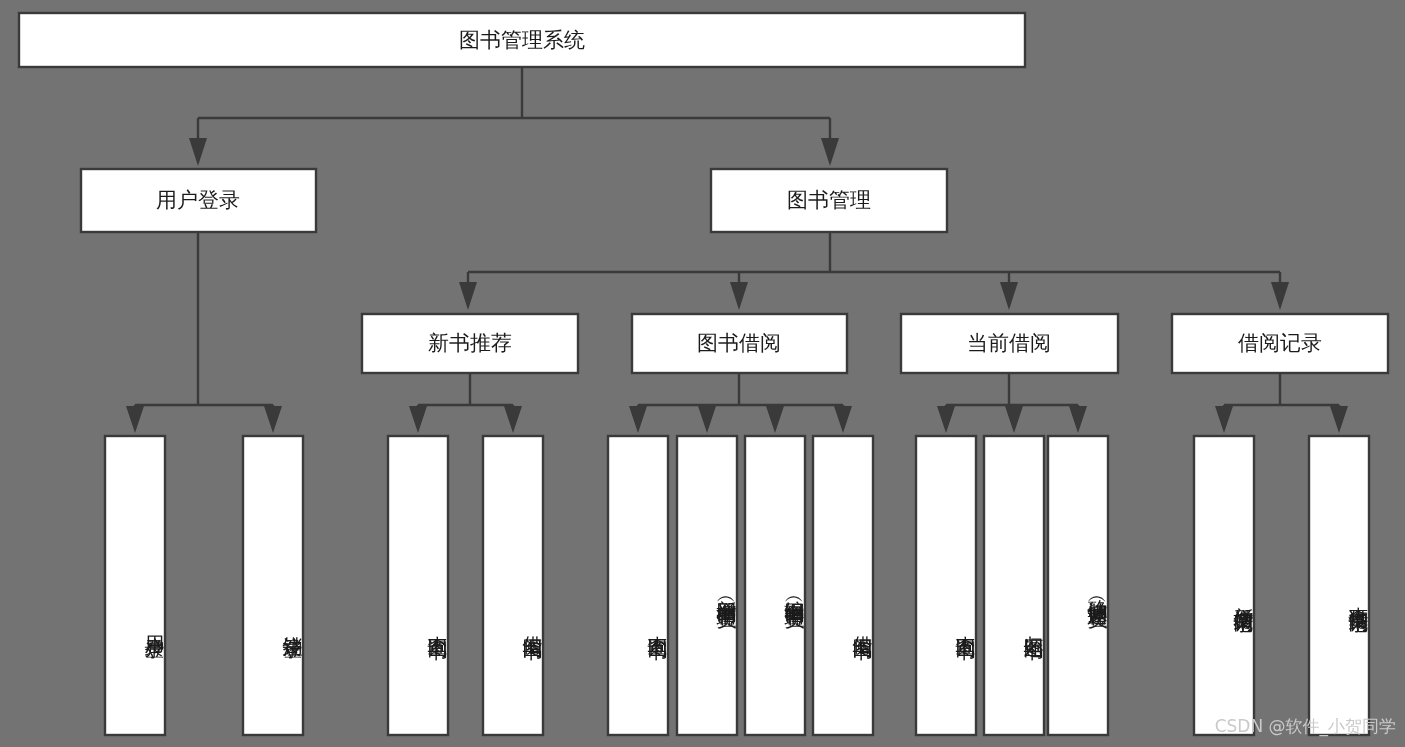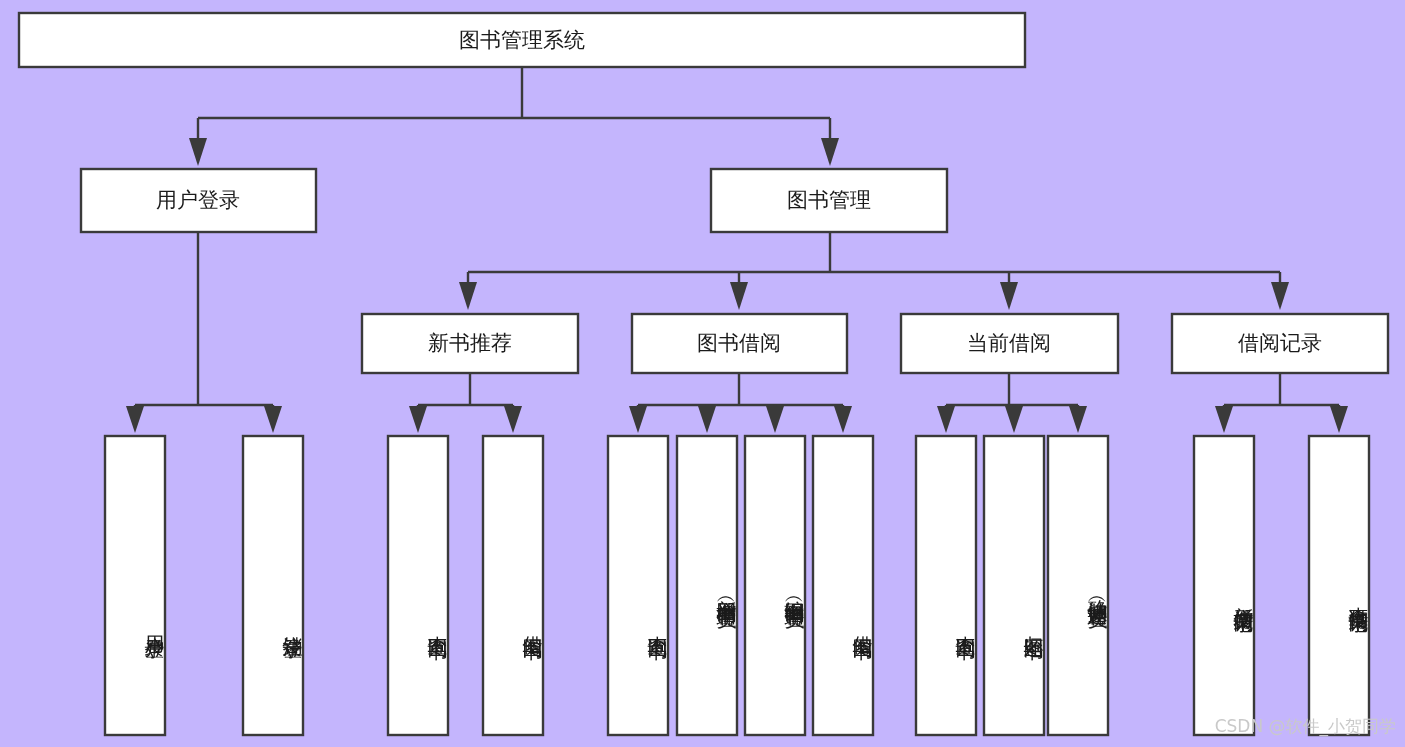--- a/index.html
+++ b/index.html
@@ -11,21 +11,21 @@
   body {
     width: 1405px;
     height: 747px;
     font-family: "DejaVu Sans", "Liberation Sans", sans-serif;
     overflow: hidden;
   }
   #diagram-root {
     position: relative;
     width: 1405px;
     height: 747px;
-    background: #c4b5fd;
+    background: #737373;
   }
   svg#diagram-svg {
     position: absolute;
     top: 0;
     left: 0;
     width: 1405px;
     height: 747px;
     display: block;
   }
   .node-box {

